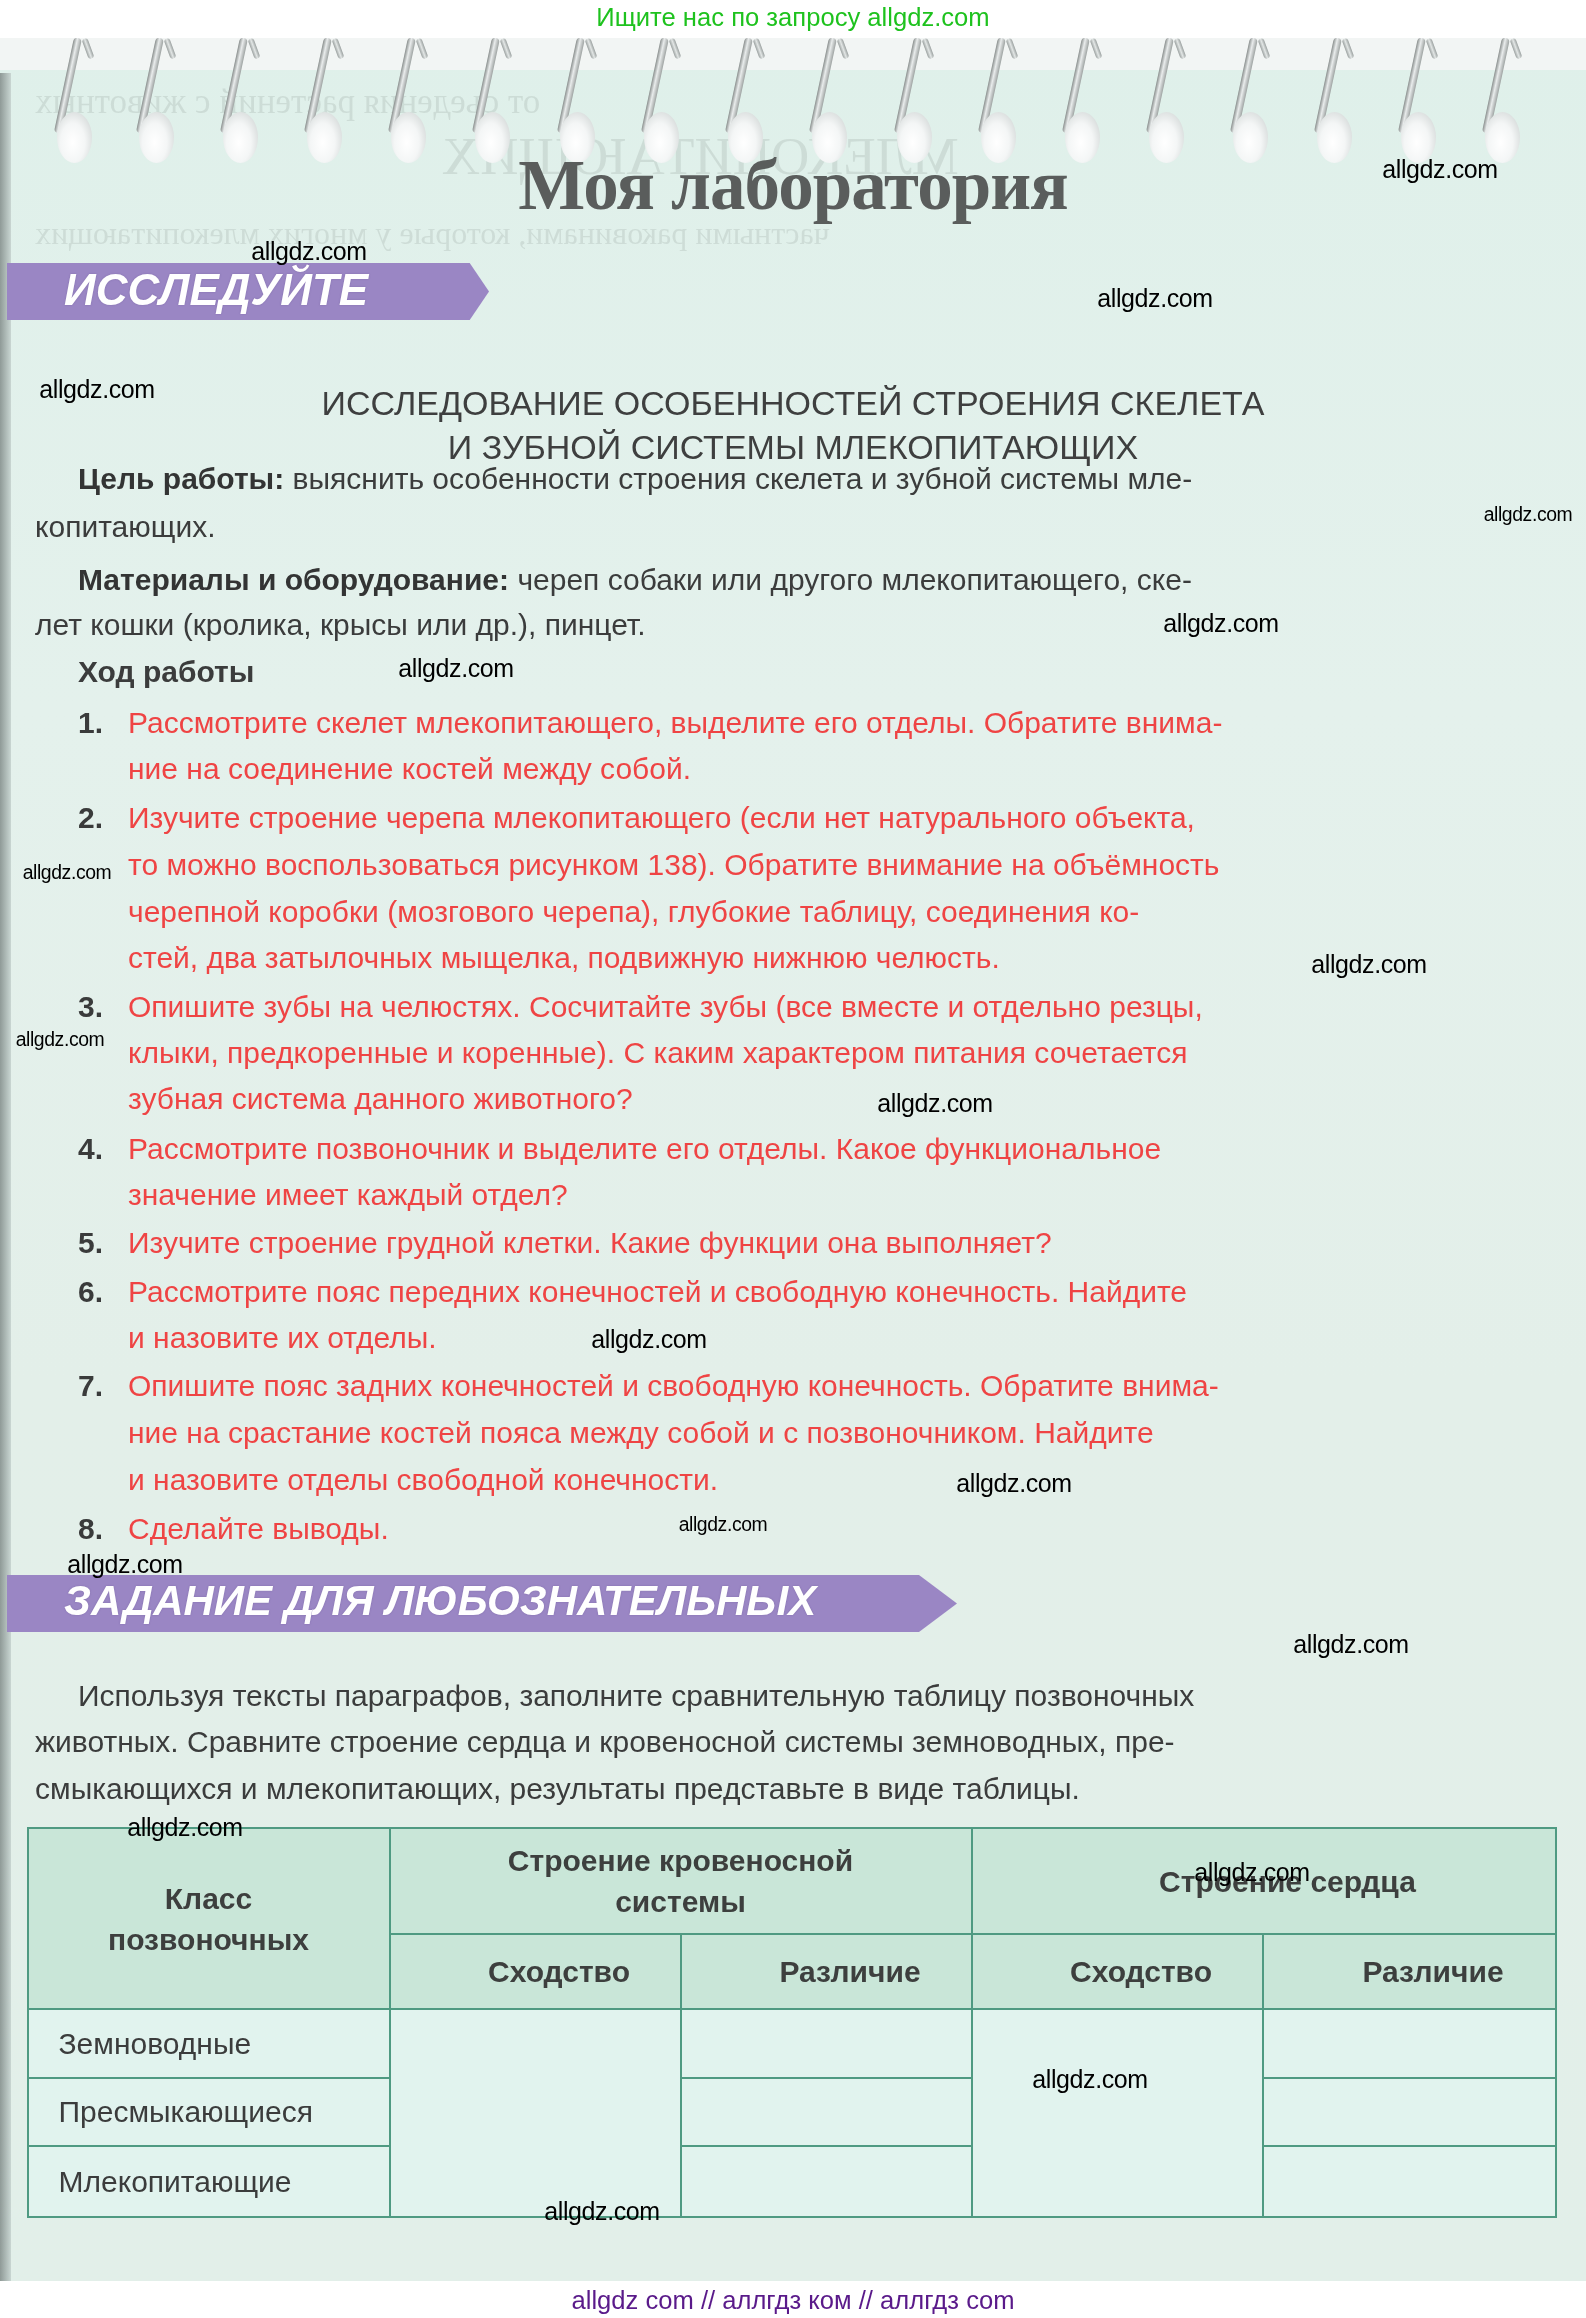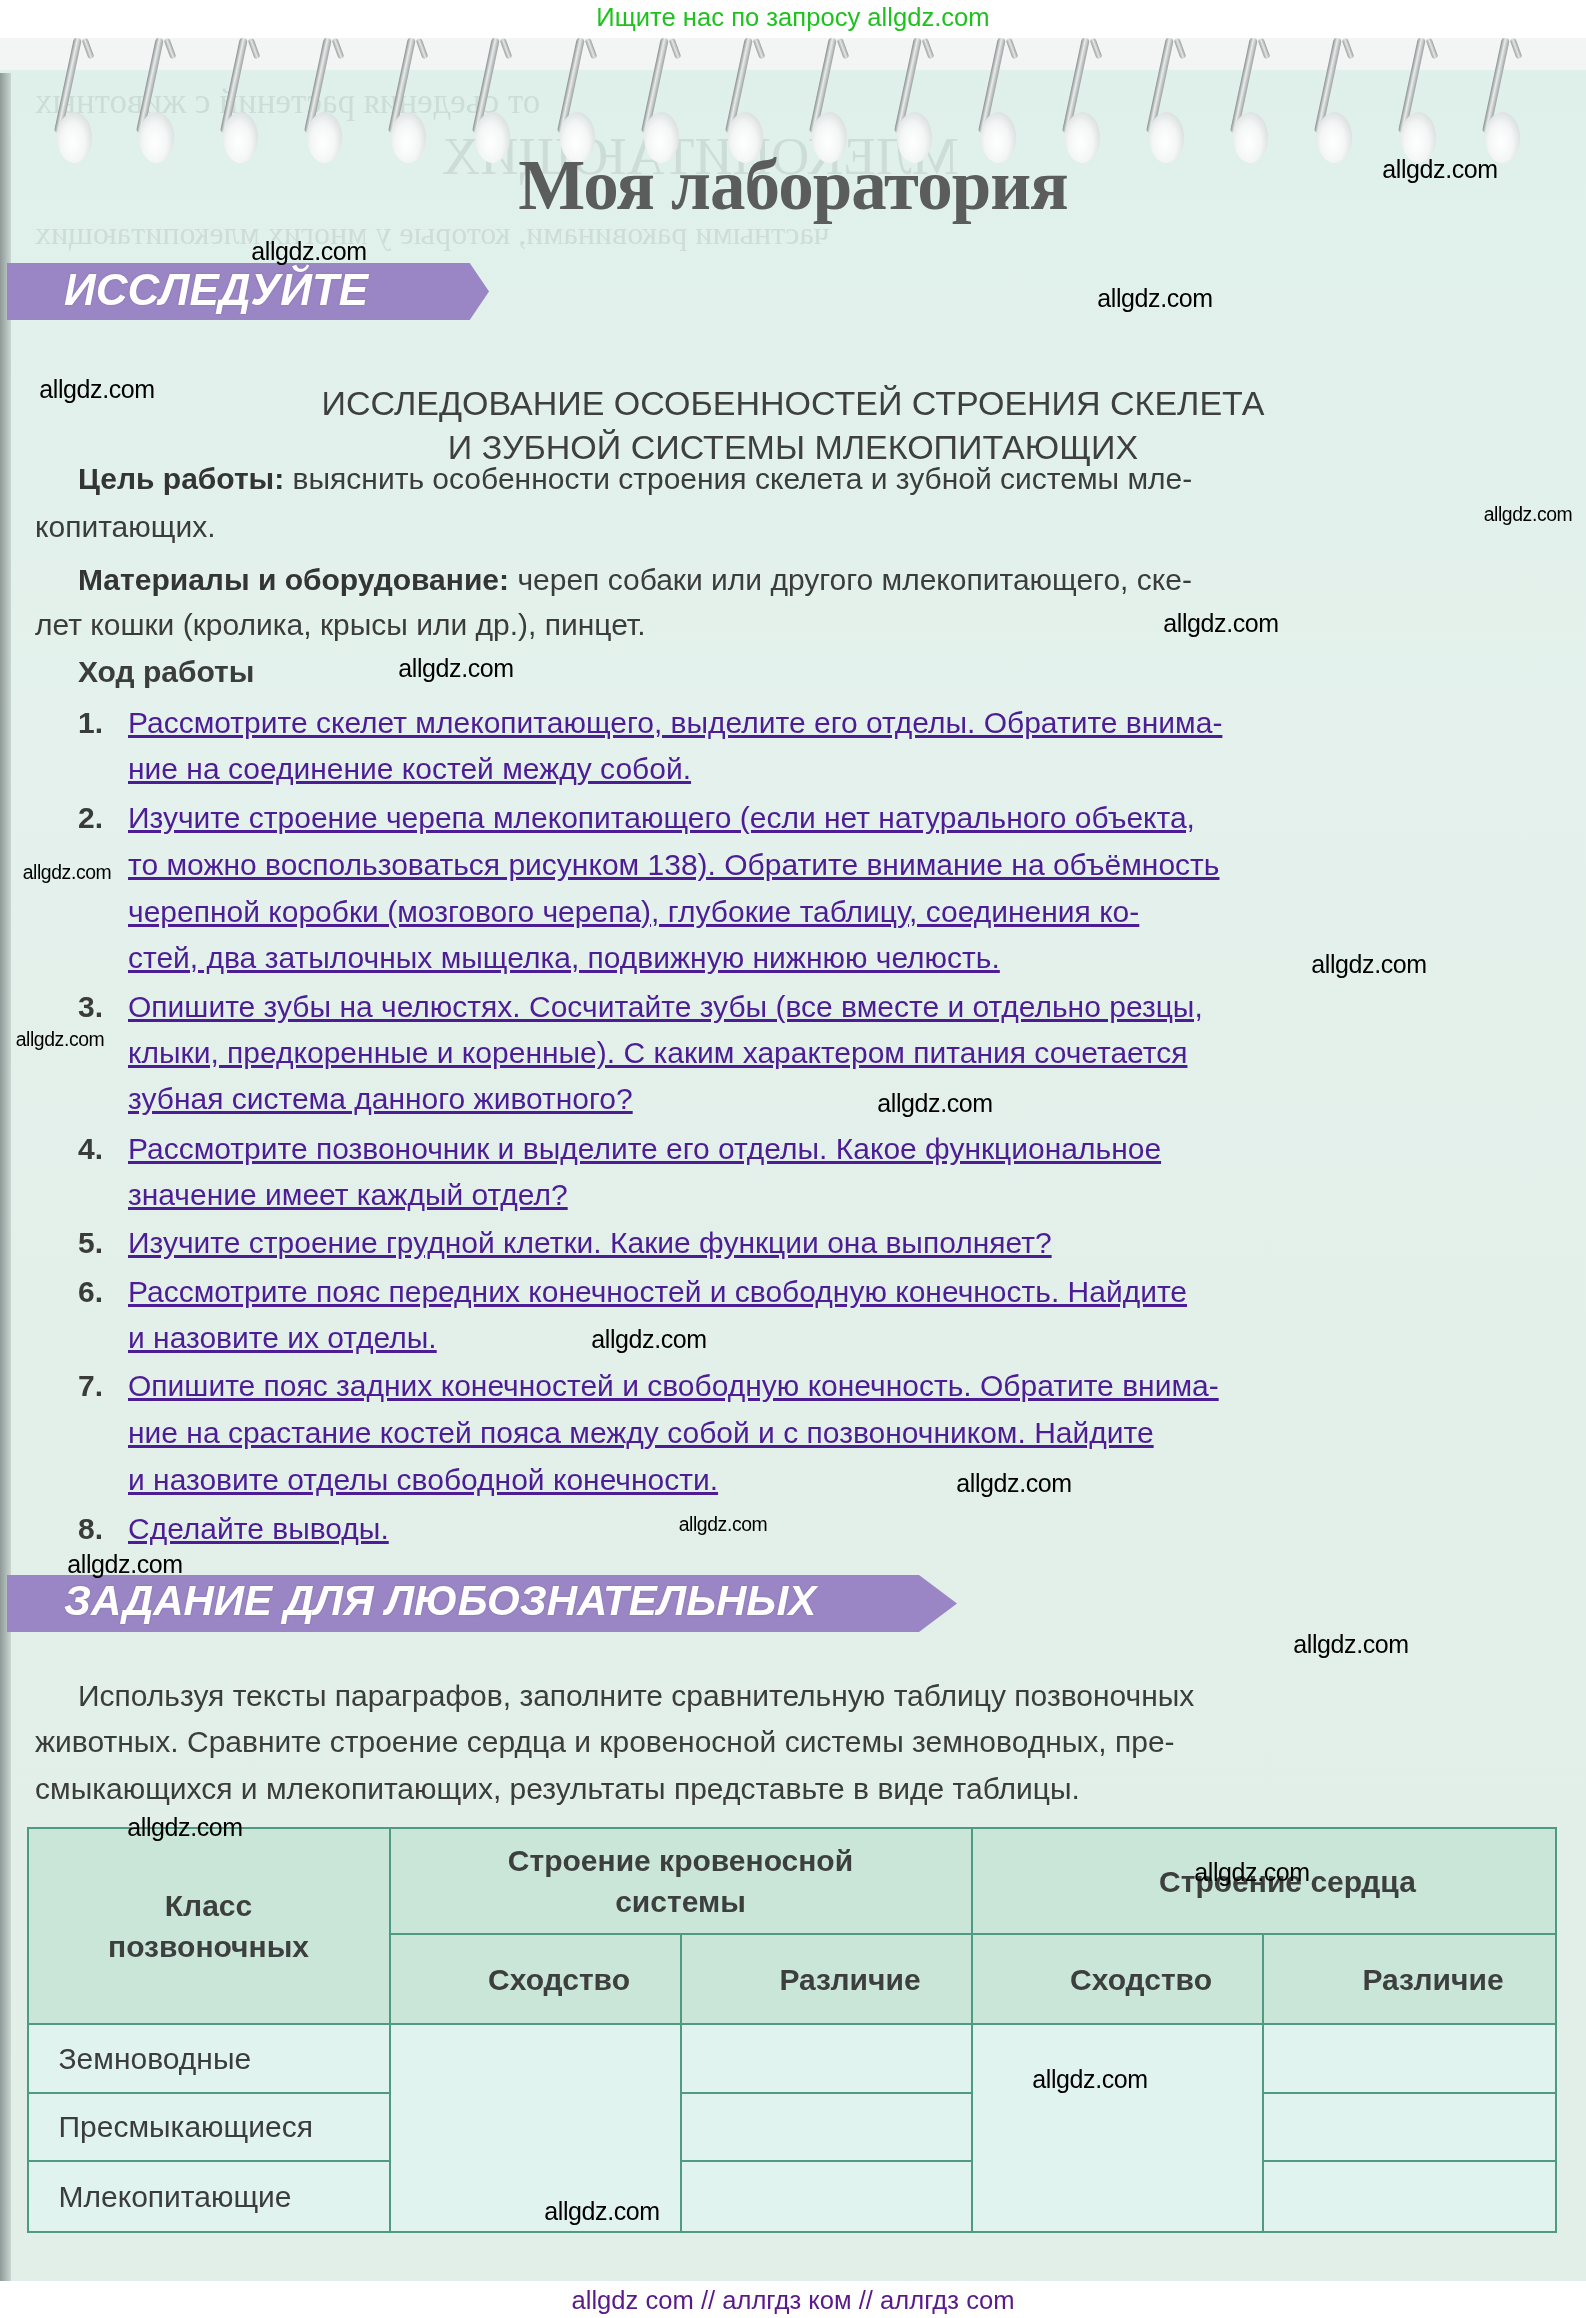--- a/index.html
+++ b/index.html
@@ -26,21 +26,21 @@
   .ribbon{position:absolute;background:#9a86c4;color:#ffffff;font-weight:bold;font-style:italic;
        clip-path:polygon(0 0,96% 0,100% 50%,96% 100%,0 100%);}
   .ribbon span{position:absolute;left:57px;top:1.8px;white-space:nowrap;text-shadow:0 0 1.8px rgba(90,70,130,0.4);}
   .ribbon-study{left:7px;top:263px;width:482px;height:57px;font-size:44px;}
   .ribbon-curious{left:7px;top:1575px;width:950px;height:57px;font-size:42px;}
   .heading{position:absolute;left:0;width:1586px;text-align:center;color:#3e3f3f;
        font-size:34px;line-height:43px;margin-top:24px;}
   .text{position:absolute;color:#3b3c3c;font-size:30px;line-height:40px;white-space:nowrap;}
   .text b{color:#333434;}
   .num{position:absolute;left:78px;font-weight:bold;color:#3a3b3b;font-size:30px;line-height:40px;}
-  .item{position:absolute;left:128px;color:#4c1d95;font-size:30px;line-height:40px;white-space:nowrap;text-decoration:underline;}
+  .item{position:absolute;left:128px;color:#ef4444;font-size:30px;line-height:40px;white-space:nowrap;}
   .wm{position:absolute;color:#000000;font-size:25px;white-space:nowrap;transform:translateX(-50%);
       font-family:"Liberation Sans",sans-serif;letter-spacing:-0.4px;}
   .wm.small{font-size:19.4px;}
   table.cmp{position:absolute;left:26.5px;top:1827px;border-collapse:collapse;table-layout:fixed;}
   table.cmp td, table.cmp th{border:2.6px solid #4f9a82;padding:0;}
   table.cmp th{background:#c9e6d8;color:#3d3f3e;font-size:30px;font-weight:bold;line-height:41px;text-align:center;padding-left:48px;}
   table.cmp td{background:#e1f3ee;}
   table.cmp td.cls{color:#3b3c3c;font-size:30px;padding-left:30px;text-align:left;}
   .footer{position:absolute;left:0;top:2281px;width:1586px;height:38px;text-align:center;
        color:#5a1a8a;font-size:25.6px;line-height:38px;}
@@ -220,21 +220,21 @@
       <col style="width:291px">
       <col style="width:291px">
       <col style="width:293px">
   </colgroup>
   <tbody>
       <tr style="height:106px">
     <th rowspan="2" style="padding:0 62px;">Класс позвоночных</th>
     <th colspan="2" style="padding:0 53px;">Строение кровеносной системы</th>
     <th colspan="2">Строение сердца</th>
   </tr>
-  <tr style="height:90px">
+  <tr style="height:75px">
     <th>Сходство</th>
     <th>Различие</th>
     <th>Сходство</th>
     <th>Различие</th>
   </tr>
   <tr style="height:69px">
     <td class="cls">Земноводные</td>
     <td rowspan="3"></td>
     <td></td>
     <td rowspan="3"></td>

